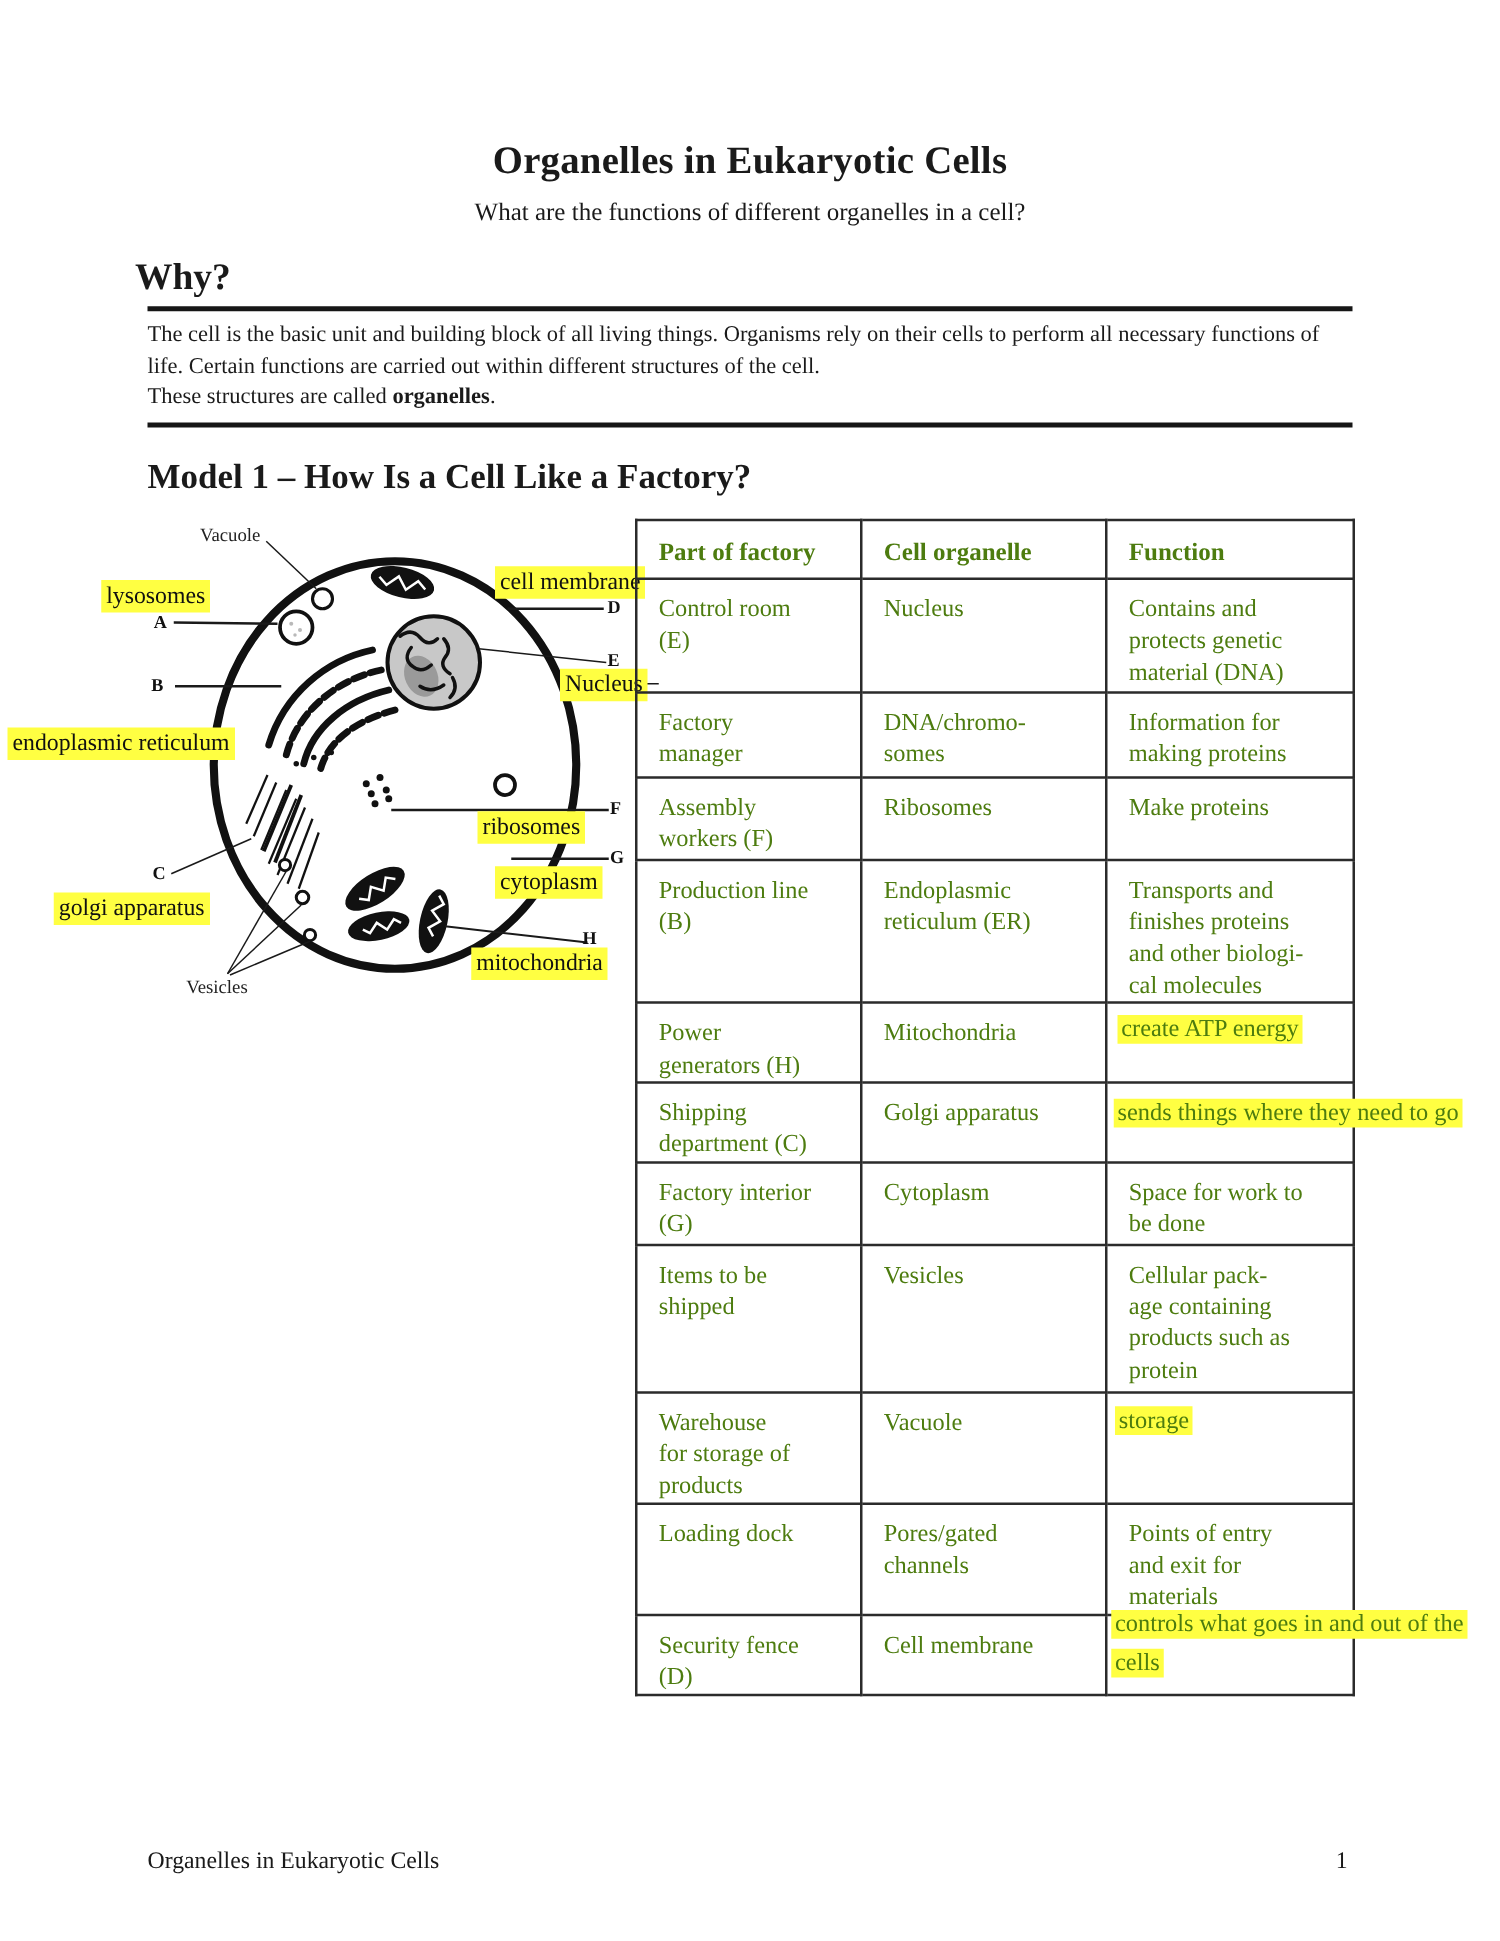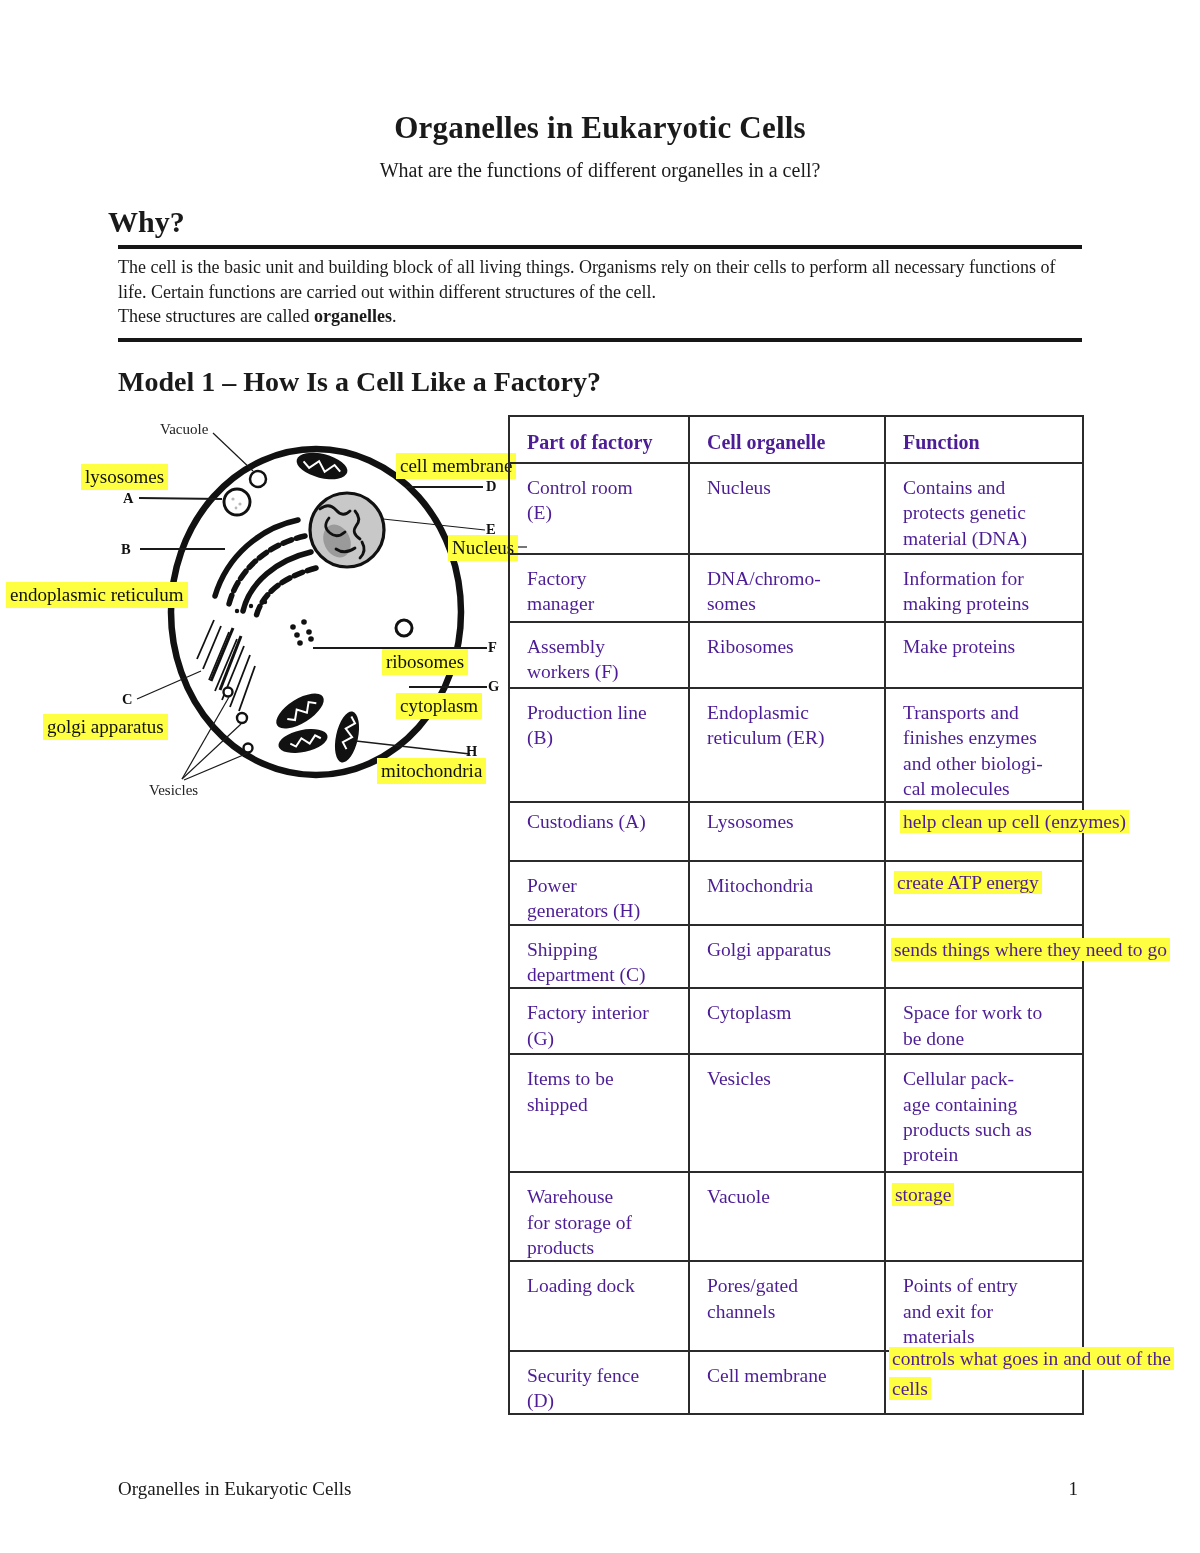--- a/index.html
+++ b/index.html
@@ -26,21 +26,21 @@
     font-size:19px; line-height:1.15; padding:2px 4px; white-space:nowrap; }
   .plain-label { position:absolute; color:#222; font-size:15px; white-space:nowrap; }
   .dletter { position:absolute; color:#111; font-size:14.5px; font-weight:bold; }
   svg.diagram { position:absolute; left:0; top:408px; pointer-events:none; }
   
   table.factory { position:absolute; left:508px; top:415px; width:574px;
     border-collapse:collapse; table-layout:fixed; }
   table.factory td, table.factory th {
     border:2px solid #2b2b2b; vertical-align:top; text-align:left;
     font-size:19.5px; line-height:1.3; padding:11px 8px 0 17px;
-    white-space:pre-line; overflow:visible; font-weight:normal; color:#4c1d95;
+    white-space:pre-line; overflow:visible; font-weight:normal; color:#4d7c0f;
   }
   table.factory th { font-weight:bold; font-size:20px; padding-top:12px; }
   td.fn { position:relative; }
   .answer { position:absolute; font-size:19.5px; line-height:1.5; white-space:pre-line; }
   .answer .hl { background:var(--hl); padding:1px 3px;
     -webkit-box-decoration-break:clone; box-decoration-break:clone; }
   .a5  { left:14px; top:4px;  width:310px; }
   .a6  { left:8px;  top:6px;  width:250px; }
   .a7  { left:5px;  top:9px;  width:320px; }
   .a10 { left:6px;  top:7px;  width:200px; }
@@ -219,30 +219,23 @@
 workers (F)</td>
       <td>Ribosomes</td>
       <td>Make proteins</td>
     </tr>
     <tr style="height:113px">
       <td>Production line
 (B)</td>
       <td>Endoplasmic
 reticulum (ER)</td>
       <td>Transports and
-finishes enzymes
+finishes proteins
 and other biologi-
 cal molecules</td>
-    </tr>
-    <tr style="height:40px" class="short">
-      <td>Custodians (A)</td>
-      <td>Lysosomes</td>
-      <td class="fn">
-        <div class="answer a5"><span class="hl">help clean up cell (enzymes)</span></div>
-      </td>
     </tr>
     <tr style="height:63px">
       <td>Power
 generators (H)</td>
       <td>Mitochondria</td>
       <td class="fn">
         <div class="answer a6"><span class="hl">create ATP energy</span></div>
       </td>
     </tr>
     <tr style="height:63px">

